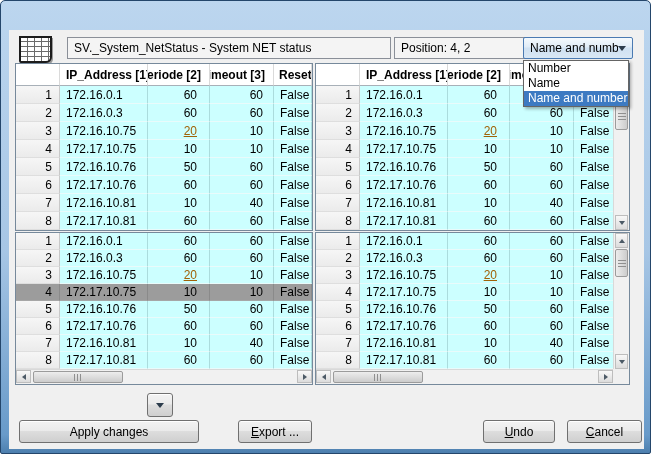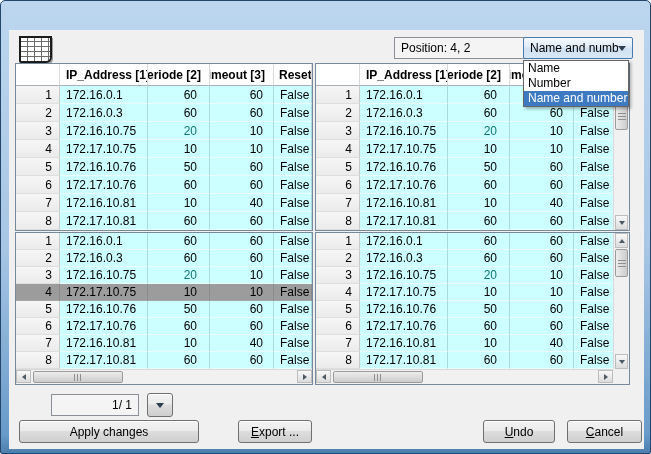--- a/index.html
+++ b/index.html
@@ -68,21 +68,21 @@
   .t-bl .row, .t-br .row { height:17px; }
   .cell { display:flex; align-items:center; white-space:nowrap; overflow:hidden;
     background:#ccffff; border-right:1px solid #abdcdd; border-bottom:1px solid #e9fbfb; }
   .rn { background:linear-gradient(#f6f6f6,#ebebeb); border-right:1px solid #c9c9c9; border-bottom:1px solid #dedede;
     justify-content:flex-end; padding-right:7px; }
   .c0 { width:44px; } .c1 { width:88px; } .c2 { width:62px; } .c3 { width:64px; } .c4 { flex:1; }
   .cell.c1 { padding-left:6px; } .cell.c2 { justify-content:flex-end; padding-right:12px; }
   .cell.c3 { justify-content:flex-end; padding-right:10px; } .cell.c4 { padding-left:6px; }
   .hcell.c1 { padding-left:6px; } .hcell.c2, .hcell.c3 { justify-content:flex-end; padding-right:8px; }
   .hcell.c4 { padding-left:5px; }
-  .red { color:#0f766e; }
+  .red { color:#a16207;text-decoration:underline; }
   .row.sel .cell, .row.sel .rn { background:#9c9c9c; border-right-color:#8a8a8a; border-bottom-color:#a6a6a6; }
 
   
   .vsb { position:absolute; right:0; width:16px; background:#f1f1f1; border-left:1px solid #d9d9d9; }
   .t-tr .vsb { top:22px; bottom:0; }
   .t-br .vsb { top:0; bottom:15px; }
   .hsb { position:absolute; left:0; bottom:0; height:15px; background:#f1f1f1; border-top:1px solid #d9d9d9; }
   .t-bl .hsb { right:0; } .t-br .hsb { right:16px; }
   .corner { position:absolute; right:0; bottom:0; width:16px; height:15px; background:#f0f0f0; }
   .sbtn { position:absolute; background:linear-gradient(#f8f8f8,#dcdcdc); border:1px solid #bdbdbd;
@@ -115,29 +115,30 @@
   .b-undo { left:474px; top:390px; width:72px; }
   .b-cancel { left:558px; top:390px; width:75px; }
 </style>
 </head>
 <body>
 
 <div class="window">
 
   <div class="content">
     <div class="sheet-icon"></div>
+    <div class="fld f-var">SV._System_NetStatus - System NET status</div>
     <div class="fld f-pos">Position: 4, 2</div>
 
     <div class="combo">
       <span class="combo-text">Name and number</span>
       <span class="arrow-down"></span>
     </div>
     <div class="combo-list" id="combo-list">
+        <div class="cl-item">Number</div>
         <div class="cl-item">Name</div>
-        <div class="cl-item">Number</div>
         <div class="cl-item hl">Name and number</div>
       </div>
 
     <div class="tbl t-tl">
       <div class="grid">
           <div class="hrow">
             <div class="hcell c0"></div>
             <div class="hcell c1">IP_Address [1]</div>
             <div class="hcell c2">Periode [2]</div>
             <div class="hcell c3">Timeout [3]</div>
@@ -430,21 +431,20 @@
         <div class="hthumb">
             <i class="grip-h"></i>
           </div>
         <div class="sbtn right">
             <i class="tri r"></i>
           </div>
       </div>
       <div class="corner"></div>
     </div>
 
-    <div class="fld f-page">1/ 1</div>
     <button class="btn b-page">
         <span class="arrow-down"></span>
       </button>
     <button class="btn b-apply" id="btn-apply">Apply changes</button>
     <button class="btn b-export" id="btn-export"><u>E</u>xport ...</button>
     <button class="btn b-undo" id="btn-undo"><u>U</u>ndo</button>
     <button class="btn b-cancel" id="btn-cancel"><u>C</u>ancel</button>
   </div>
 </div>
 

